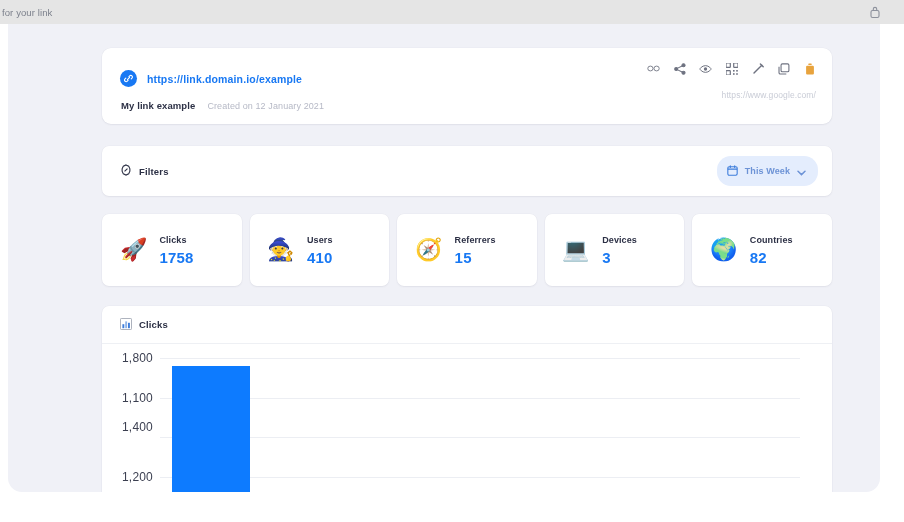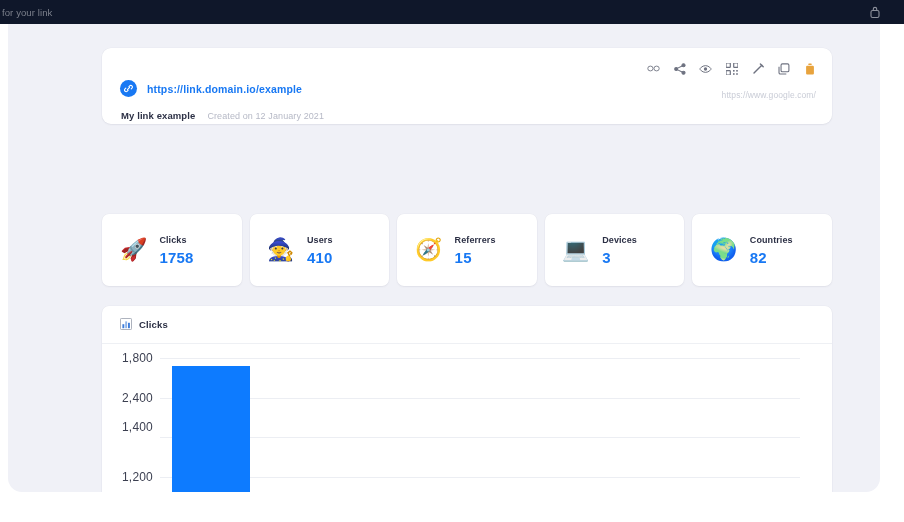--- a/index.html
+++ b/index.html
@@ -8,21 +8,21 @@
     width: 904px; height: 522px;
     font-family: "Liberation Sans", sans-serif;
     background: #ffffff;
     overflow: hidden;
   }
   #app { position: relative; width: 904px; height: 522px; background:#ffffff; }
 
   
   .topbar {
     position: absolute; left: 0; top: 0; width: 904px; height: 24px;
-    background: #0f172a;
+    background: #e5e5e5;
     display: flex; align-items: center; justify-content: space-between;
   }
   .topbar-text {
     font-size: 9.5px; color: #7c808c; letter-spacing: .1px;
     padding-left: 2px; white-space: nowrap;
   }
   .topbar-icon {
     margin-right: 22px; width: 14px; height: 14px;
     display: flex; align-items: center; justify-content: center;
   }
@@ -36,21 +36,21 @@
   }
 
   .card {
     background: #ffffff; border-radius: 7px;
     box-shadow: 0 1px 2px rgba(28,35,60,.06), 0 0 0 .5px rgba(28,35,60,.035);
   }
 
   
   .link-card {
     position: absolute; left: 94px; top: 24px; width: 730px; height: 76px;
-    padding: 32px 18px 0 18px;
+    padding: 22px 18px 0 18px;
     border-radius: 9px;
   }
   .link-row { display: flex; align-items: center; }
   .link-badge {
     width: 17px; height: 17px; border-radius: 50%;
     background: #1878f3; flex: 0 0 auto;
     display: flex; align-items: center; justify-content: center;
     margin-right: 10px;
   }
   .link-url {
@@ -207,20 +207,46 @@
         <span class="icon-btn">
           <svg width="10" height="12" viewBox="0 0 10 12" fill="#e8a33d">
             <rect x="1.1" y="2.8" width="7.8" height="8.8" rx="1.1"></rect>
             <rect x="3.3" y=".6" width="3.4" height="1.5" rx=".6"></rect>
           </svg>
         </span>
       </div>
       <span class="dest-url">https://www.google.com/</span>
     </div>
 
+    <div class="card filters-card">
+      <div class="filters-left">
+        <span>
+          <svg width="12" height="12" viewBox="0 0 13 13" fill="none" stroke="#2c3045" stroke-width="1.2">
+            <path d="M6.5 1 9.4 2.3 10.7 5.2 10.7 7.8 9.4 10.7 6.5 12 3.6 10.7 2.3 7.8 2.3 5.2 3.6 2.3Z"></path>
+            <path d="M4.9 8.1 8.1 4.9"></path>
+          </svg>
+        </span>
+        <span class="filters-label">Filters</span>
+      </div>
+      <div class="week-pill">
+        <span>
+          <svg width="11" height="11" viewBox="0 0 12 12" fill="none" stroke="#3d7ddb" stroke-width="1.2">
+            <rect x=".9" y="1.9" width="10.2" height="9.2" rx="1.5"></rect>
+            <path d="M.9 4.5h10.2" stroke-width="1.6"></path>
+            <path d="M3.6.9v1.9M8.4.9v1.9" stroke-linecap="round"></path>
+          </svg>
+        </span>
+        <span class="week-label">This Week</span>
+        <span>
+          <svg width="9" height="6" viewBox="0 0 9 6" fill="none" stroke="#6d93d6" stroke-width="1.5" stroke-linecap="round">
+            <path d="M1 1.3 4.5 4.6 8 1.3"></path>
+          </svg>
+        </span>
+      </div>
+    </div>
 
     <div class="stats">
       <div class="card stat">
         <span class="stat-emoji">🚀</span>
         <span class="stat-text">
           <span class="stat-label">Clicks</span>
           <span class="stat-value">1758</span>
         </span>
       </div>
       <div class="card stat">
@@ -263,21 +289,21 @@
             <rect x="8" y="4.8" width="1.9" height="5.4" fill="#3d7ddb"></rect>
           </svg>
         </span>
         <span class="chart-title">Clicks</span>
       </div>
       <div class="chart-body">
         <div class="plot" id="plot">
             <div class="gridline" style="top: 0px;"></div>
             <span class="ytick" style="top: 0px;">1,800</span>
             <div class="gridline" style="top: 39.5556px;"></div>
-            <span class="ytick" style="top: 39.5556px;">2,400</span>
+            <span class="ytick" style="top: 39.5556px;">1,100</span>
             <div class="gridline" style="top: 79.1111px;"></div>
             <span class="ytick" style="top: 69px;">1,400</span>
             <div class="gridline" style="top: 118.667px;"></div>
             <span class="ytick" style="top: 118.667px; margin-left: 12px;">1,200</span>
             <div class="bar" title="Mon: 1758" style="left: 12px; width: 78px; height: 169.693px; background: rgb(13, 123, 255);"></div>
           </div>
       </div>
     </div>
 
   </div>

